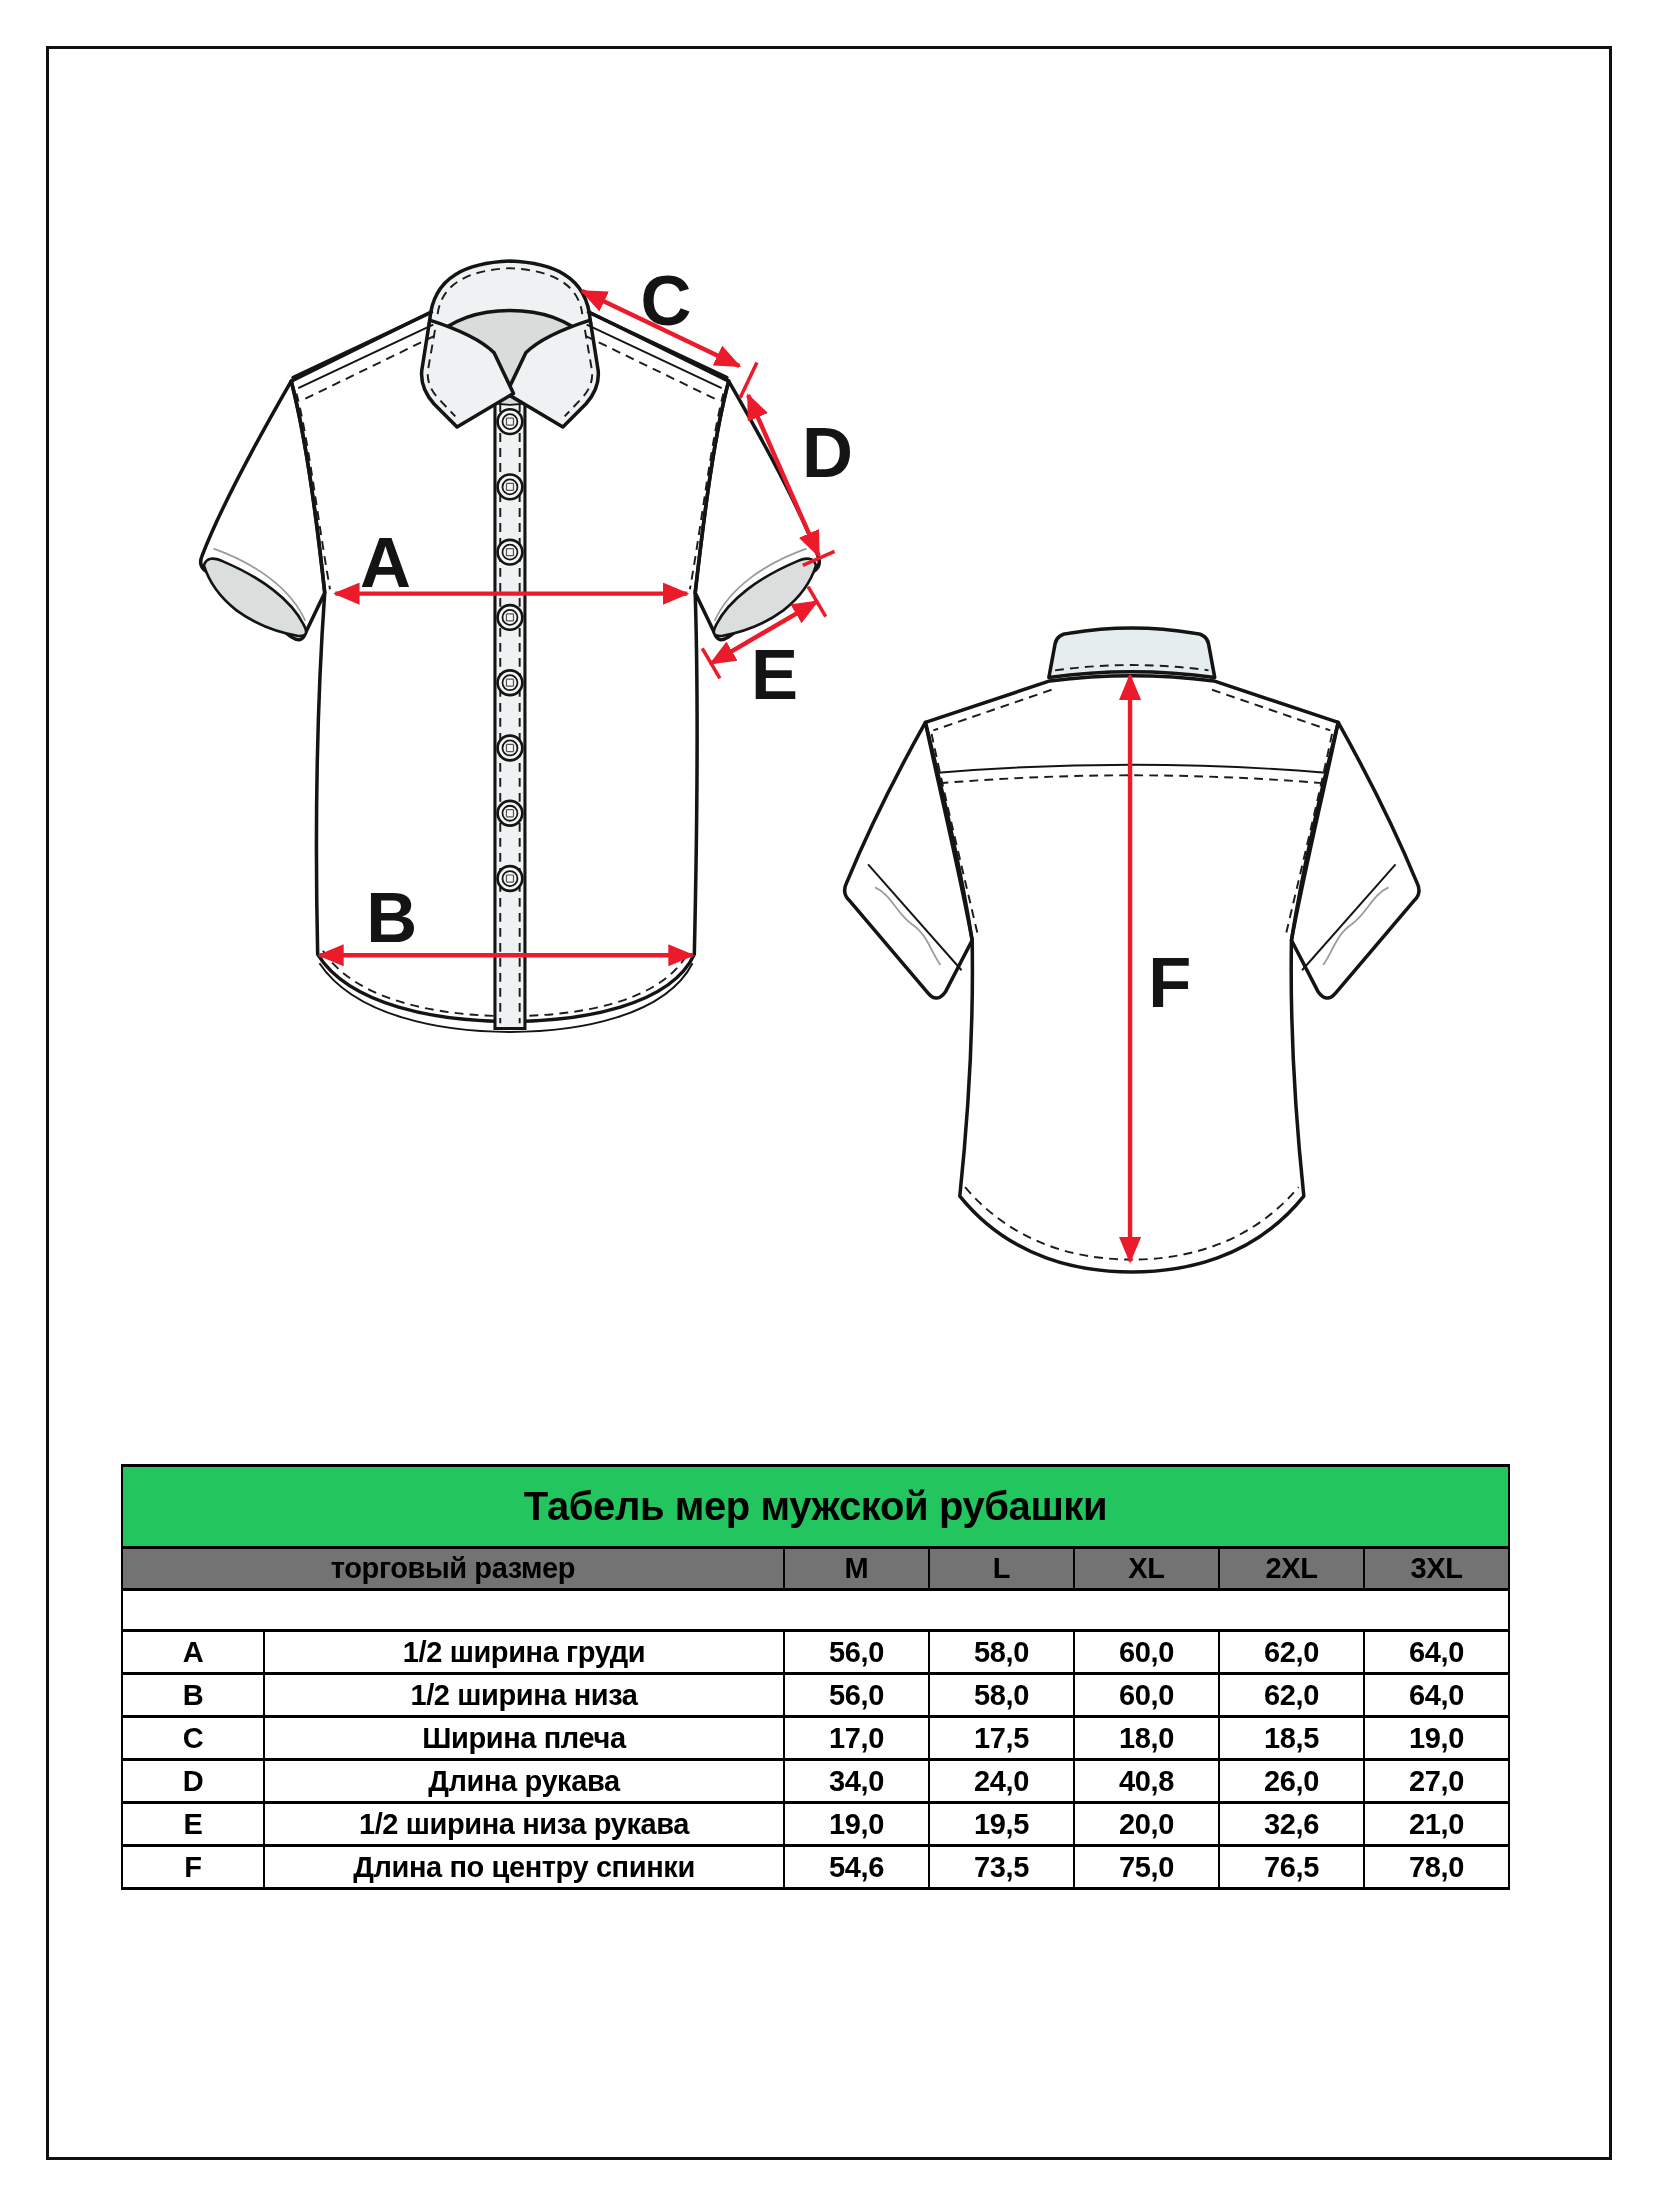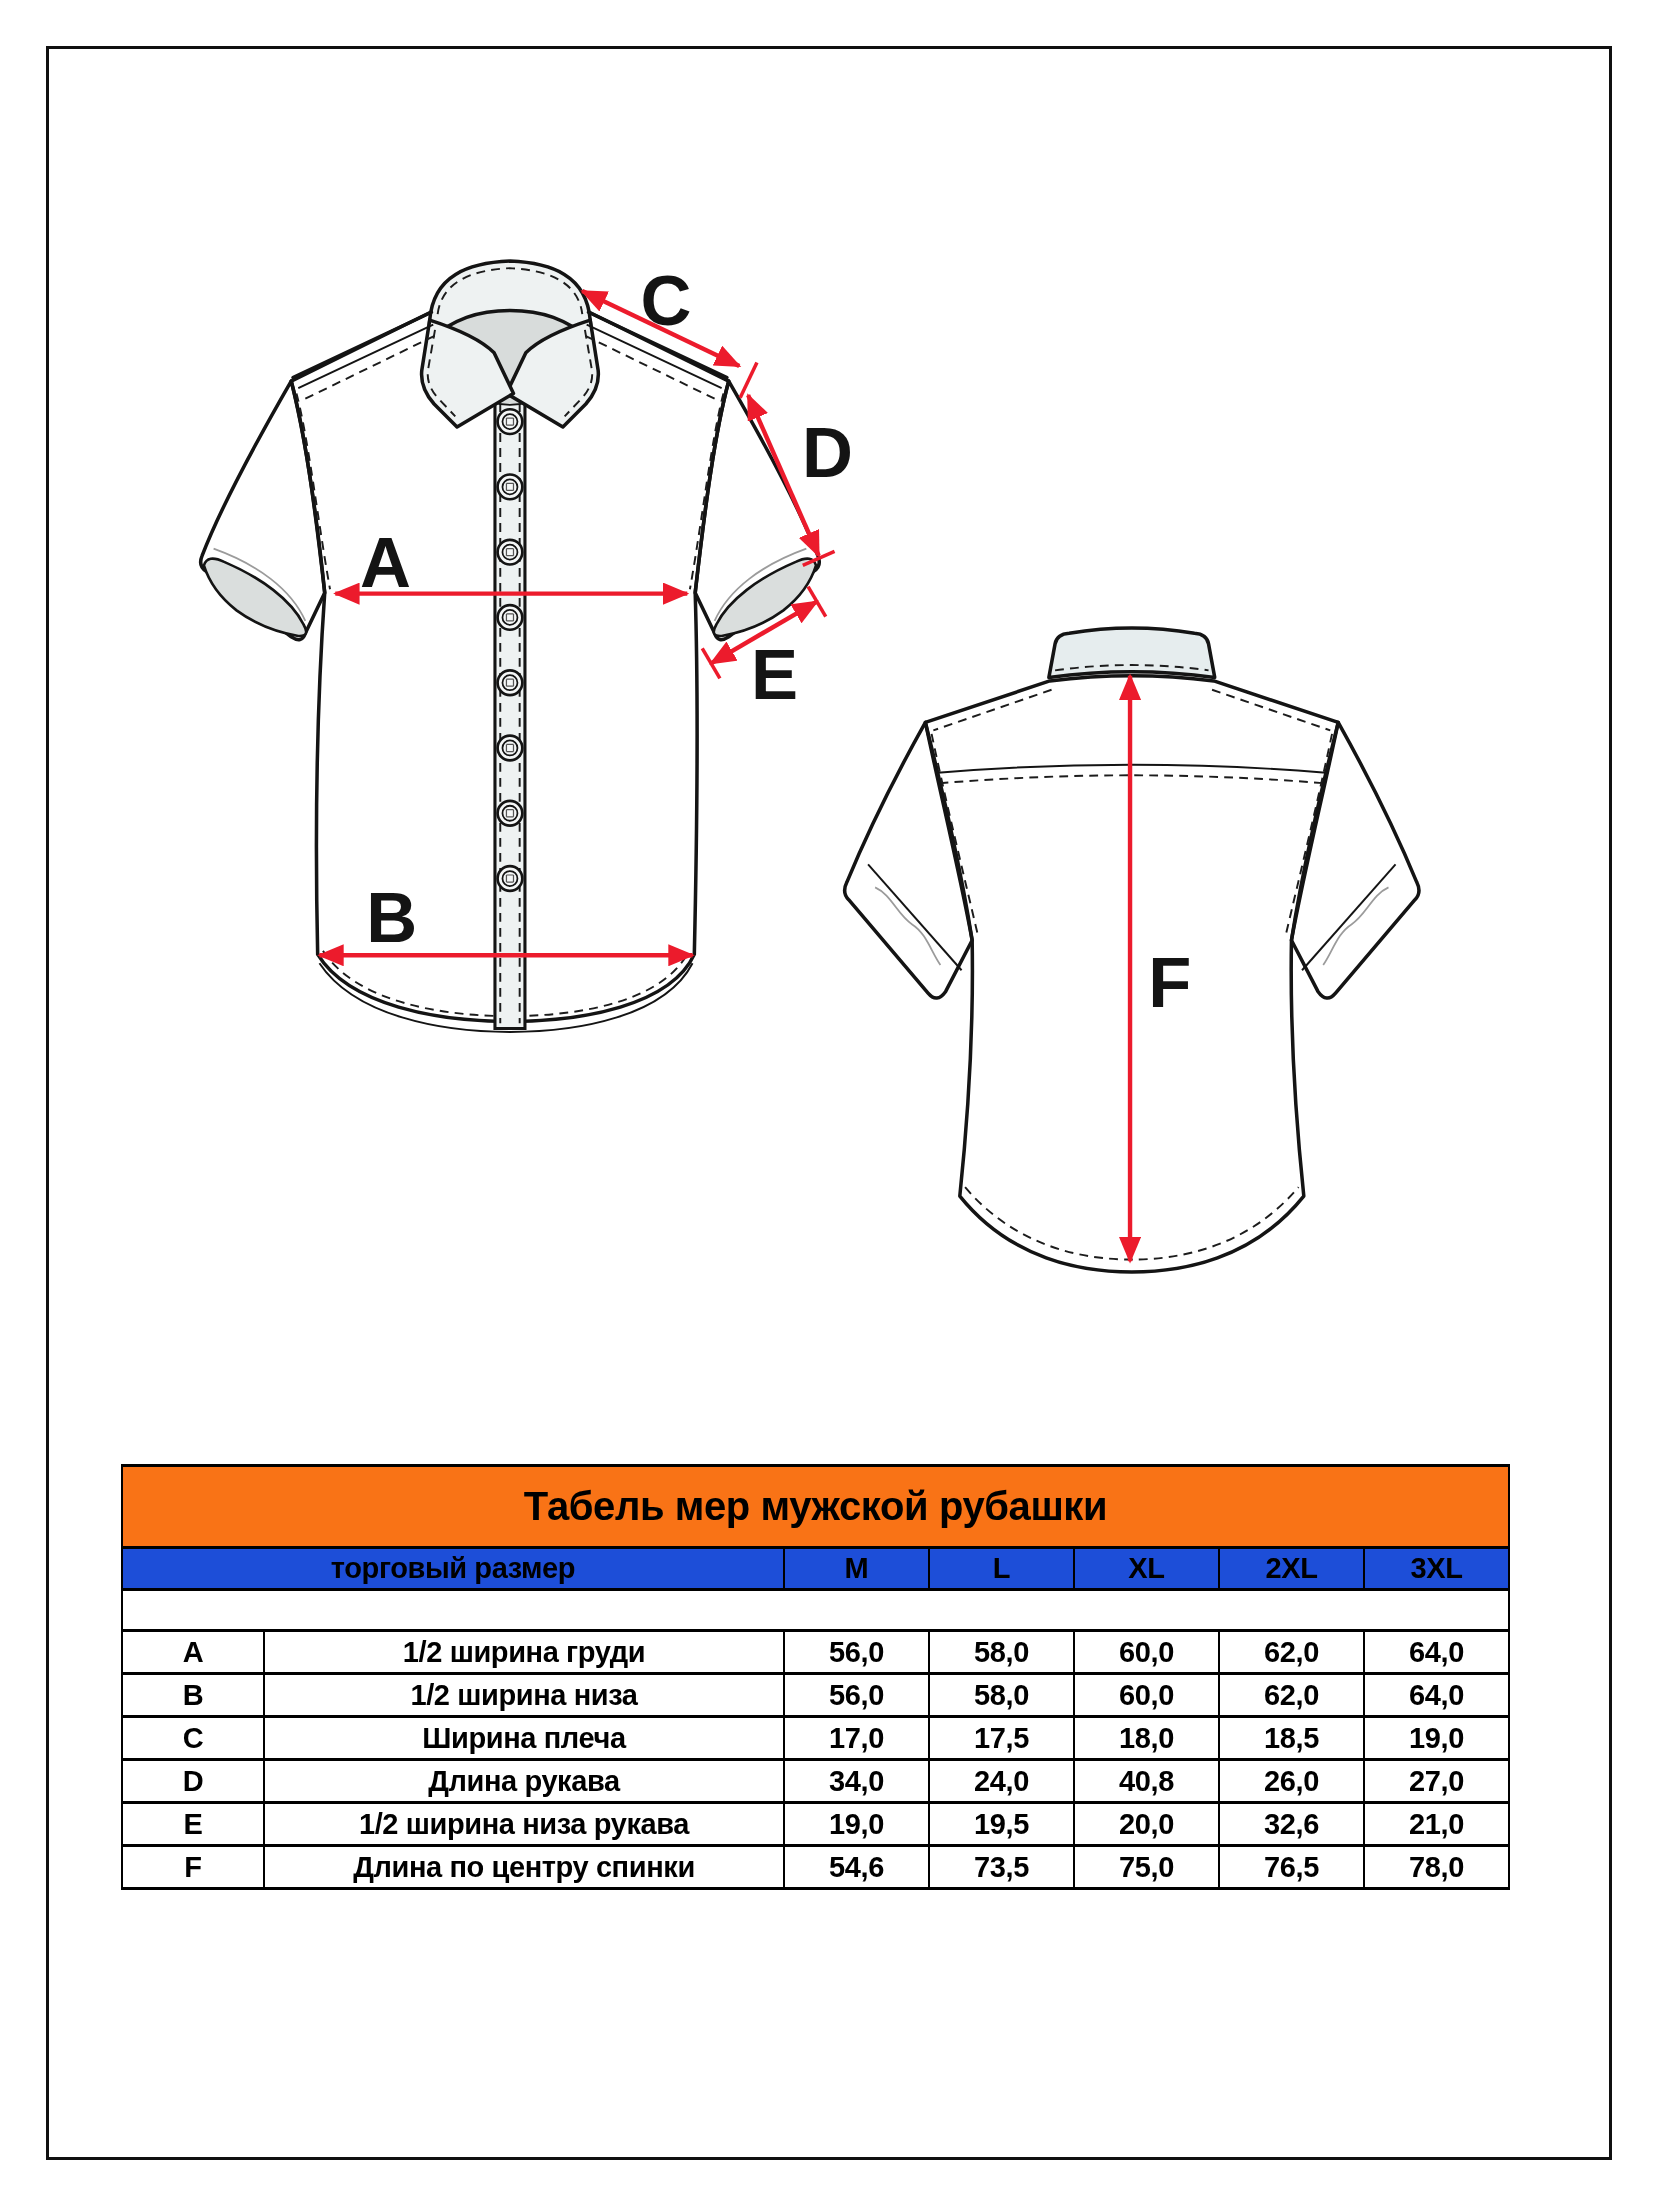--- a/index.html
+++ b/index.html
@@ -4,22 +4,22 @@
 <style>
   html,body{margin:0;padding:0;background:#ffffff;}
   .page{position:relative;width:1655px;height:2206px;background:#fff;
         font-family:"Liberation Sans","DejaVu Sans",sans-serif;color:#000;overflow:hidden;}
   .frame{position:absolute;left:46px;top:46px;width:1560px;height:2108px;border:3.5px solid #101010;}
   svg.diagram{position:absolute;left:0;top:0;}
   .spec-table{position:absolute;left:121px;top:1464px;width:1385px;border-collapse:collapse;table-layout:fixed;}
   .spec-table td{border:2.6px solid #000;border-top-width:3.5px;border-bottom-width:3.5px;
         text-align:center;vertical-align:middle;font-weight:bold;font-size:29px;padding:0;
         letter-spacing:-0.4px;}
-  .spec-table .title-cell{height:79px;font-size:40px;background:#f97316;}
-  .spec-table .header-row td{background:#1d4ed8;height:39px;}
+  .spec-table .title-cell{height:79px;font-size:40px;background:#22c55e;}
+  .spec-table .header-row td{background:#737373;height:39px;}
   .spec-table .spacer-row td{height:38px;background:#fff;}
   .spec-table .data-row td{height:40px;background:#fff;}
   .notes{position:absolute;left:92px;top:1950px;font-size:34px;line-height:51px;font-weight:400;
         letter-spacing:-0.4px;}
   .outline{stroke:#141414;fill:none;stroke-width:4;stroke-linecap:round;stroke-linejoin:round;}
   .thin{stroke:#141414;fill:none;stroke-width:2.2;}
   .dash{stroke:#1c1c1c;fill:none;stroke-width:2.2;stroke-dasharray:10 7;}
   .fold{stroke:#9b9b9b;fill:none;stroke-width:2;}
   .dim{fill:none;stroke-width:5;}
   .dimlabel{font-family:"Liberation Sans","DejaVu Sans",sans-serif;font-size:80px;font-weight:bold;

